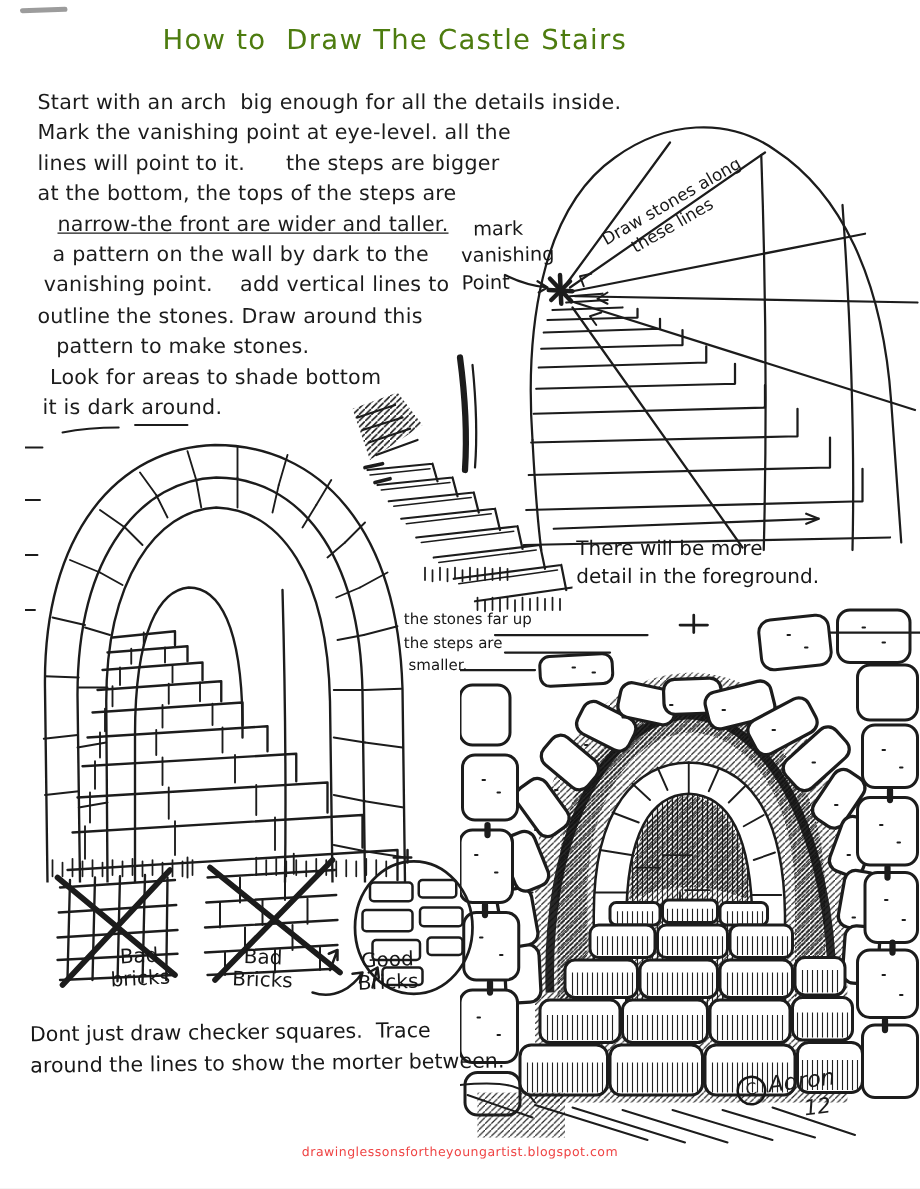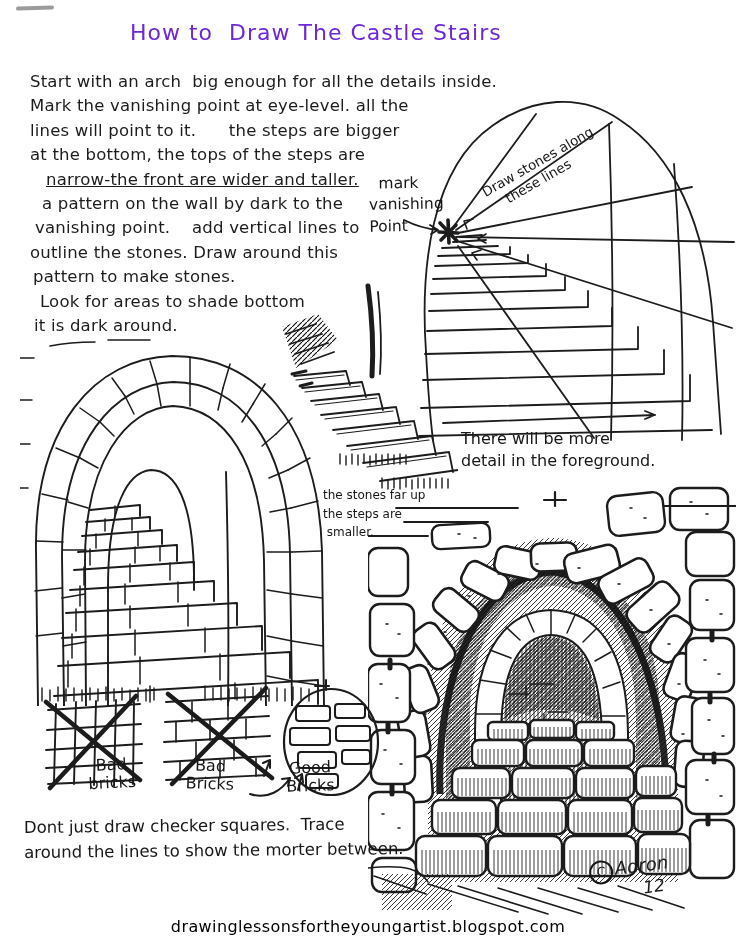--- a/index.html
+++ b/index.html
@@ -4,45 +4,45 @@
 <style>
   html,body{margin:0;padding:0;background:#e8e8e8;}
   .page{
     position:relative;width:736px;height:951px;margin:0 auto;
     background:#ffffff;overflow:hidden;
     font-family:"DejaVu Sans",sans-serif;color:#1c1c1c;
   }
   .abs{position:absolute;}
   .title{
     position:absolute;left:130px;top:20px;font-size:22px;letter-spacing:1px;
-    white-space:pre;color:#6d28d9;
+    white-space:pre;color:#4d7c0f;
   }
   .para{position:absolute;left:30px;top:70px;width:575px;}
   .iline{white-space:pre-wrap;font-size:16.5px;line-height:24.4px;letter-spacing:.2px;}
   .iline:nth-child(5){margin-left:16px;text-decoration:underline;}
   .iline:nth-child(6){margin-left:12px;}
   .iline:nth-child(7){margin-left:5px;}
-  .iline:nth-child(9){margin-left:3px;}
+  .iline:nth-child(9){margin-left:15px;}
   .iline:nth-child(10){margin-left:10px;}
   .iline:nth-child(11){margin-left:4px;}
   .note{position:absolute;white-space:pre-wrap;line-height:1.38;color:#171717;}
   .note-mark-vp{left:369px;top:173px;font-size:15.5px;transform:rotate(-1deg);}
   .note-draw-stones{left:479px;top:186px;font-size:13.5px;transform:rotate(-30deg);transform-origin:left top;line-height:1.25;}
   .note-foreground{left:461px;top:428px;font-size:16px;}
   .note-smaller{left:323px;top:486px;font-size:12px;line-height:1.55;}
   .note-bad1{left:88px;top:756px;font-size:16px;text-align:center;transform:rotate(-3deg);line-height:1.15;}
   .note-bad2{left:186px;top:757px;font-size:16px;text-align:center;transform:rotate(2deg);line-height:1.15;}
   .note-good{left:286px;top:759px;font-size:16px;text-align:center;transform:rotate(-2deg);line-height:1.15;}
   .note-checker{left:24px;top:814px;font-size:16.5px;transform:rotate(-0.6deg);line-height:1.5;}
   .signature{position:absolute;left:590px;top:856px;transform:rotate(-7deg);font-size:18px;font-style:italic;}
   .sig-c{display:inline-block;border:2px solid #161616;border-radius:50%;width:20px;height:20px;
          line-height:20px;text-align:center;font-style:normal;font-size:13px;margin-right:2px;}
   .sig-year{margin-left:52px;margin-top:-2px;font-size:17px;}
-  .footer{position:absolute;left:0;right:0;top:917px;text-align:center;font-size:16px;
-          letter-spacing:.4px;color:#000000;}
+  .footer{position:absolute;left:0;right:0;top:917px;text-align:center;font-size:10px;
+          letter-spacing:.4px;color:#ef4444;}
   .smudge{position:absolute;left:16px;top:6px;width:38px;height:4px;background:#4a4a4a;
           opacity:.55;border-radius:2px;transform:rotate(-2deg);}
   svg{display:block;}
 </style>
 </head>
 <body>
 
 <div class="page">
 
   <div class="smudge"></div>

